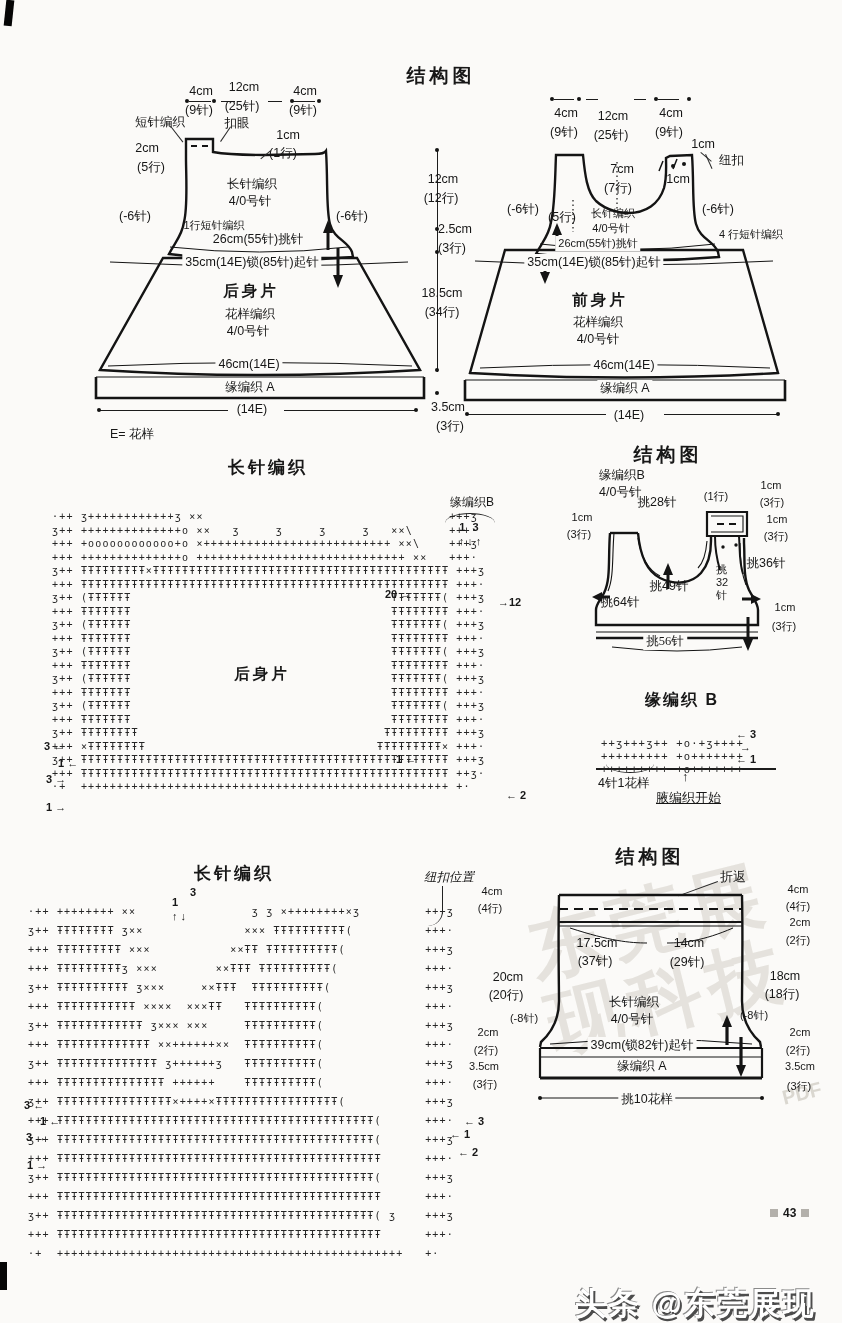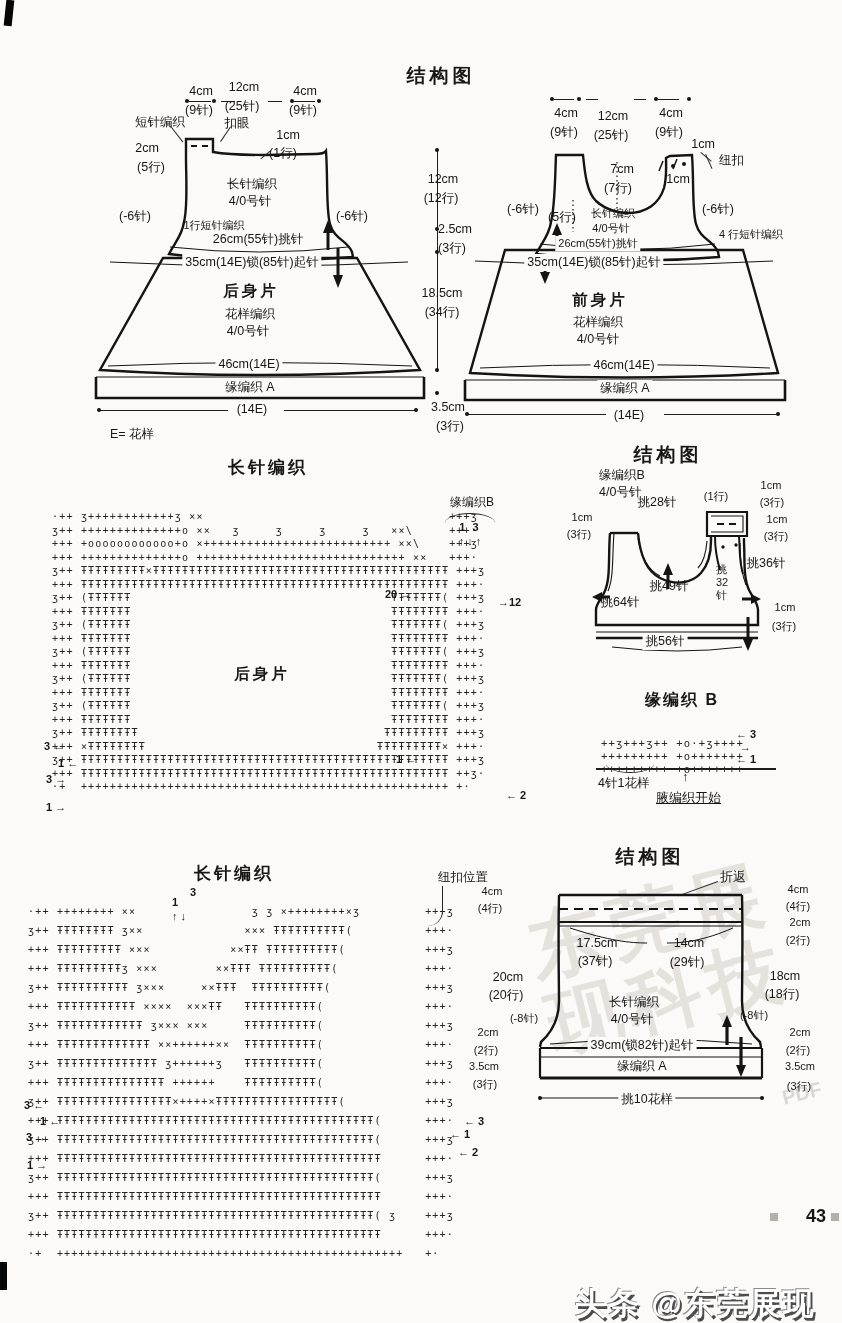--- a/index.html
+++ b/index.html
@@ -20,21 +20,21 @@
   .ld{position:absolute;height:1px;background:#2a2a2a;transform-origin:0 0;z-index:1;}
   svg.fig{position:absolute;overflow:visible;z-index:1;}
   .stamp{position:absolute;left:535px;top:875px;width:300px;font-size:74px;font-weight:bold;
          color:rgba(178,172,160,0.30);transform:rotate(-14deg);line-height:1.05;letter-spacing:8px;z-index:0;}
   .stamp2{position:absolute;left:782px;top:1082px;font-size:20px;font-weight:bold;
           color:rgba(178,172,160,0.45);transform:rotate(-14deg);z-index:0;}
   .wmband{position:absolute;left:575px;top:1283px;font-size:31px;font-weight:bold;color:#ffffff;
           letter-spacing:2px;z-index:6;text-shadow:2px 3px 0 #4c4c4c,-1px -1px 0 #8a8a8a;}
   .pagenum{position:absolute;left:770px;top:1206px;display:flex;align-items:center;gap:5px;z-index:6;}
   .sq{width:8px;height:8px;background:#b3b0ab;display:inline-block;}
-  .pn{font-size:18px;font-weight:bold;margin-left:23px;}
+  .pn{font-size:12px;font-weight:bold;}
   .mark{position:absolute;background:#060606;z-index:4;}
   .brace{position:absolute;border-top:1.5px solid #222;border-radius:50% 50% 0 0/100% 100% 0 0;z-index:3;}
   .braceb{position:absolute;border-bottom:1.3px solid #222;border-radius:0 0 50% 50%/0 0 100% 100%;z-index:3;}
   .curve{position:absolute;border-right:1.3px solid #222;border-bottom-right-radius:16px;z-index:3;}
 </style>
 </head>
 <body>
 
 <div id="page">
 
@@ -251,37 +251,37 @@
   <span class="lb c sm" style="left:582px;top:511px;">1cm</span>
   <span class="lb c sm" style="left:579px;top:527px;">(3行)</span>
   <span class="lb c sm" style="left:777px;top:513px;">1cm</span>
   <span class="lb c sm" style="left:776px;top:529px;">(3行)</span>
   <span class="lb c" style="left:766px;top:555px;">挑36针</span>
   <span class="lb c" style="left:669px;top:578px;">挑49针</span>
   <span class="lb" style="left:716px;top:563px;width:15px;font-size:11px;line-height:13px;word-break:break-all;white-space:normal;">挑32针</span>
   <span class="lb c" style="left:620px;top:594px;">挑64针</span>
   <span class="lb c sm" style="left:785px;top:601px;">1cm</span>
   <span class="lb c sm" style="left:784px;top:619px;">(3行)</span>
-  <span class="lb c bg" style="left:665px;top:633px;">挑56针</span>
+  <span class="lb c bg" style="left:665px;top:633px;font-family:Liberation Serif, serif;">挑56针</span>
 
   <span class="lb b" style="left:645px;top:690px;font-size:16px;letter-spacing:2px;">缘编织 B</span>
   <pre class="chart" style="left:601px;top:726px;line-height:13px;font-size:10.5px;">++ʒ+++ʒ++ +o·+ʒ++++
 +++++++++ +o+++++++
 +++++++++ +o+++++++</pre>
   <div class="hl" style="left:596px;top:768px;width:180px;height:2px;"></div>
   <span class="lb b sm" style="left:736px;top:728px;">← 3</span>
   <span class="lb b sm" style="left:740px;top:741px;">→</span>
   <span class="lb b sm" style="left:736px;top:753px;">← 1</span>
   <div class="braceb" style="left:606px;top:764px;width:48px;height:8px;"></div>
   <span class="lb" style="left:598px;top:775px;">4针1花样</span>
   <span class="lb" style="left:682px;top:770px;">↑</span>
   <span class="lb" style="left:656px;top:789px;font-size:13px;text-decoration:underline;">腋编织开始</span>
 
   <span class="lb c b" style="left:234px;top:862px;font-size:17px;letter-spacing:3px;">长针编织</span>
-  <span class="lb c" style="left:463px;top:869px;">纽扣位置</span>
+  <span class="lb c" style="left:449px;top:869px;font-style:italic;">纽扣位置</span>
   <div class="curve" style="left:428px;top:886px;width:14px;height:40px;"></div>
   <pre class="chart" style="left:28px;top:892px;line-height:19px;">·++ ++++++++ ××                ʒ ʒ ×++++++++×ʒ         +++ʒ
 ʒ++ ŦŦŦŦŦŦŦŦ ʒ××              ××× ŦŦŦŦŦŦŦŦŦŦ(          +++·
 +++ ŦŦŦŦŦŦŦŦŦ ×××           ××ŦŦ ŦŦŦŦŦŦŦŦŦŦ(           +++ʒ
 +++ ŦŦŦŦŦŦŦŦŦʒ ×××        ××ŦŦŦ ŦŦŦŦŦŦŦŦŦŦ(            +++·
 ʒ++ ŦŦŦŦŦŦŦŦŦŦ ʒ×××     ××ŦŦŦ  ŦŦŦŦŦŦŦŦŦŦ(             +++ʒ
 +++ ŦŦŦŦŦŦŦŦŦŦŦ ××××  ×××ŦŦ   ŦŦŦŦŦŦŦŦŦŦ(              +++·
 ʒ++ ŦŦŦŦŦŦŦŦŦŦŦŦ ʒ××× ×××     ŦŦŦŦŦŦŦŦŦŦ(              +++ʒ
 +++ ŦŦŦŦŦŦŦŦŦŦŦŦŦ ××++++++××  ŦŦŦŦŦŦŦŦŦŦ(              +++·
 ʒ++ ŦŦŦŦŦŦŦŦŦŦŦŦŦŦ ʒ++++++ʒ   ŦŦŦŦŦŦŦŦŦŦ(              +++ʒ

